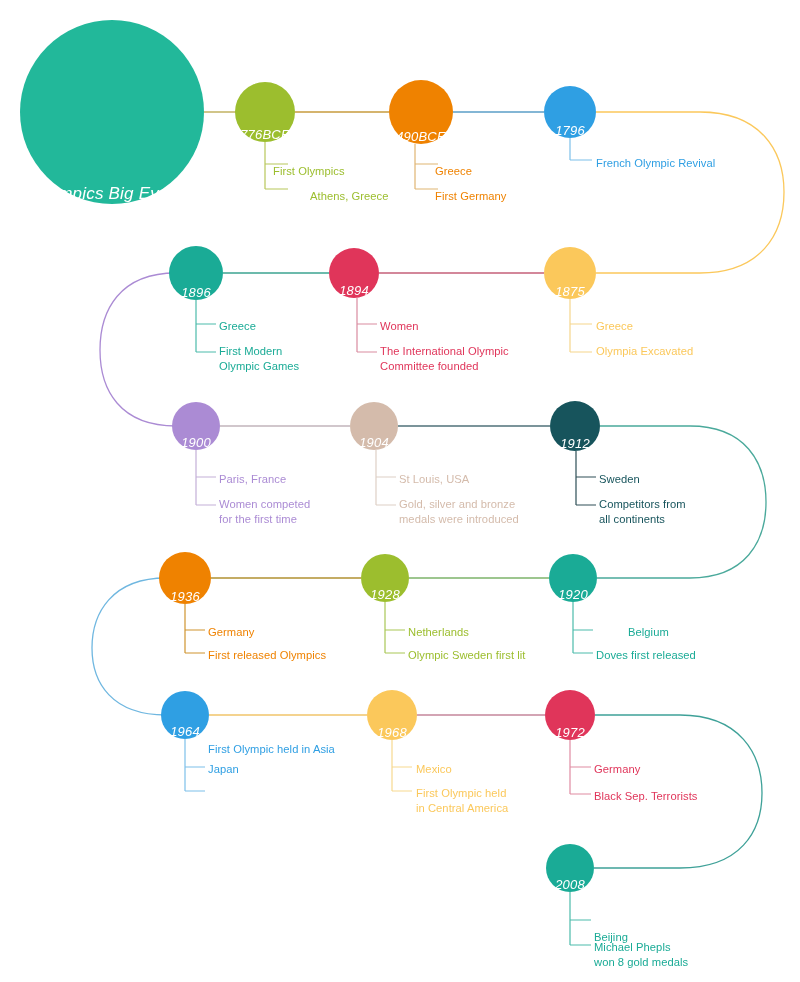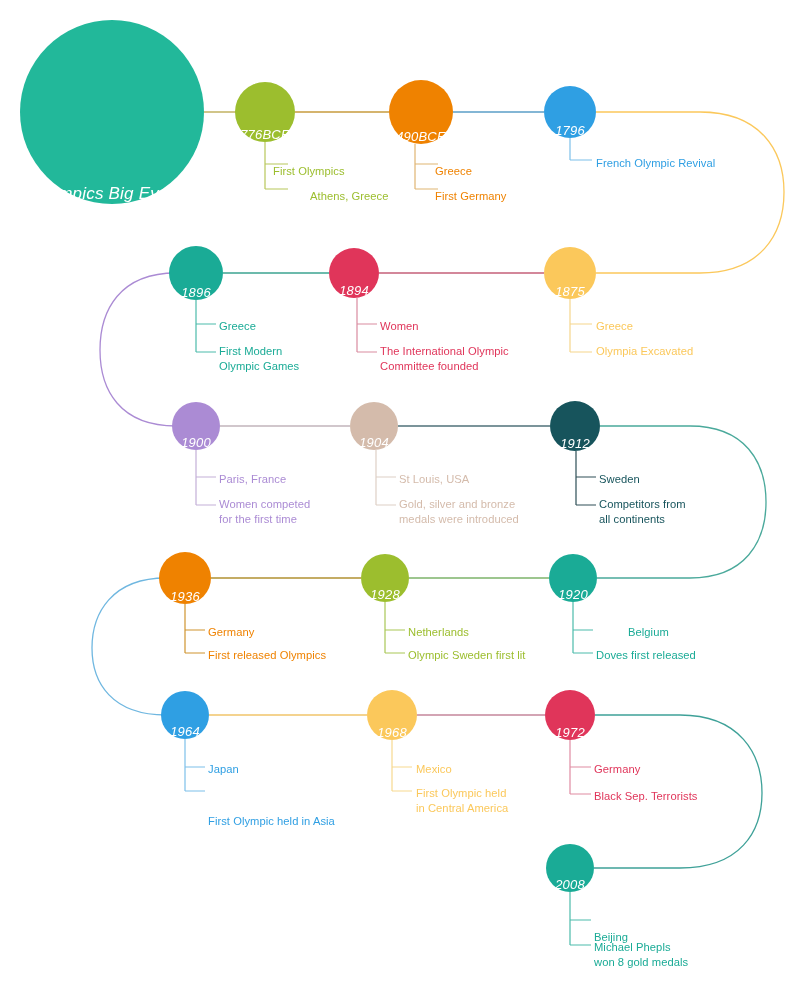--- a/index.html
+++ b/index.html
@@ -188,21 +188,21 @@
       <div class="leaf" style="left: 408px; top: 648px; color: rgb(156, 190, 46);">Olympic Sweden first lit</div>
       <div class="node year-node" style="left: 549px; top: 554px; width: 48px; height: 48px; background: rgb(26, 171, 150);">
         <span>1920</span>
       </div>
       <div class="leaf" style="left: 596px; top: 625px; color: rgb(26, 171, 150); margin-left: 32px;">Belgium</div>
       <div class="leaf" style="left: 596px; top: 648px; color: rgb(26, 171, 150);">Doves first released</div>
       <div class="node year-node" style="left: 161px; top: 691px; width: 48px; height: 48px; background: rgb(47, 159, 227);">
         <span>1964</span>
       </div>
       <div class="leaf" style="left: 208px; top: 762px; color: rgb(47, 159, 227);">Japan</div>
-      <div class="leaf" style="left: 208px; top: 814px; color: rgb(47, 159, 227);">First Olympic held in Asia</div>
+      <div class="leaf" style="left: 208px; top: 742px; color: rgb(47, 159, 227);">First Olympic held in Asia</div>
       <div class="node year-node" style="left: 367px; top: 690px; width: 50px; height: 50px; background: rgb(251, 200, 91);">
         <span>1968</span>
       </div>
       <div class="leaf" style="left: 416px; top: 762px; color: rgb(251, 200, 91);">Mexico</div>
       <div class="leaf" style="left: 416px; top: 786px; color: rgb(251, 200, 91);">First Olympic held
 in Central America</div>
       <div class="node year-node" style="left: 545px; top: 690px; width: 50px; height: 50px; background: rgb(224, 53, 90);">
         <span>1972</span>
       </div>
       <div class="leaf" style="left: 594px; top: 762px; color: rgb(224, 53, 90);">Germany</div>

